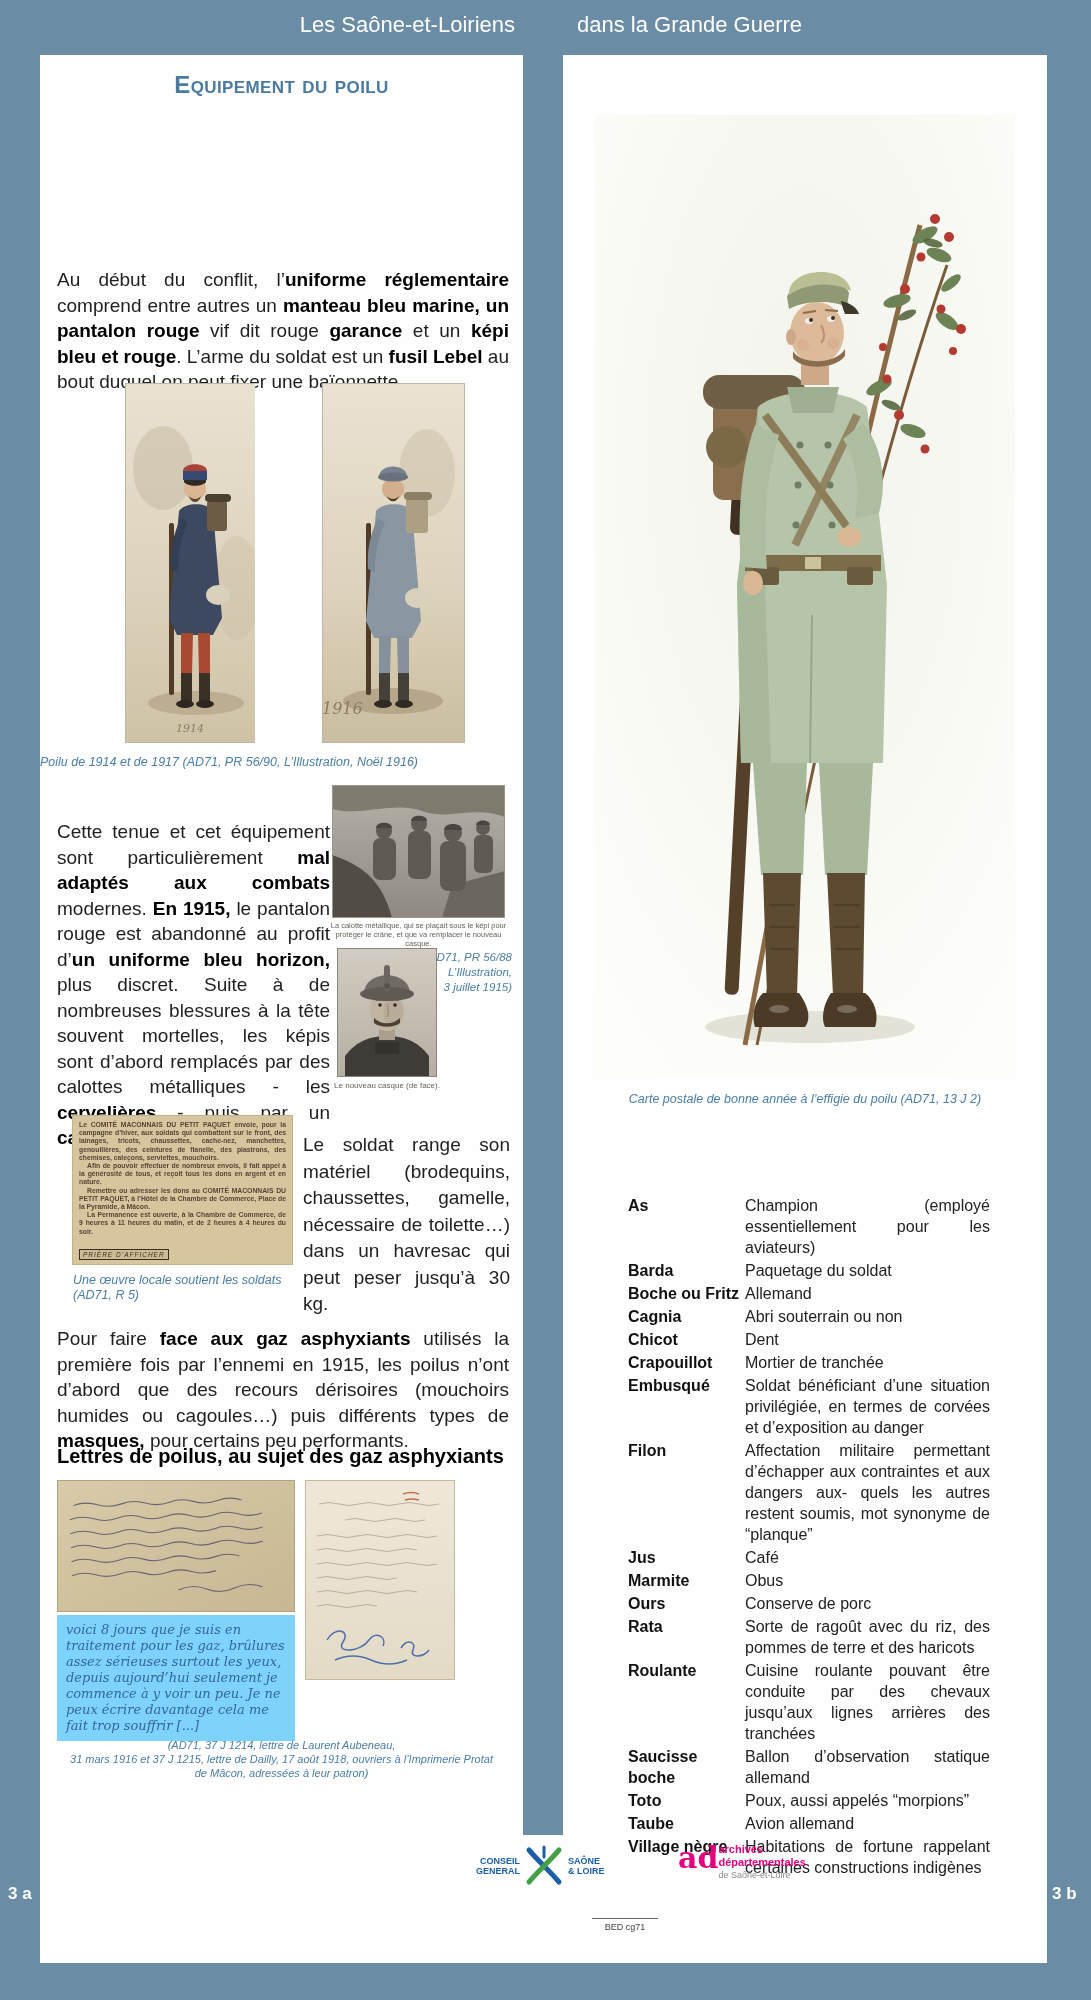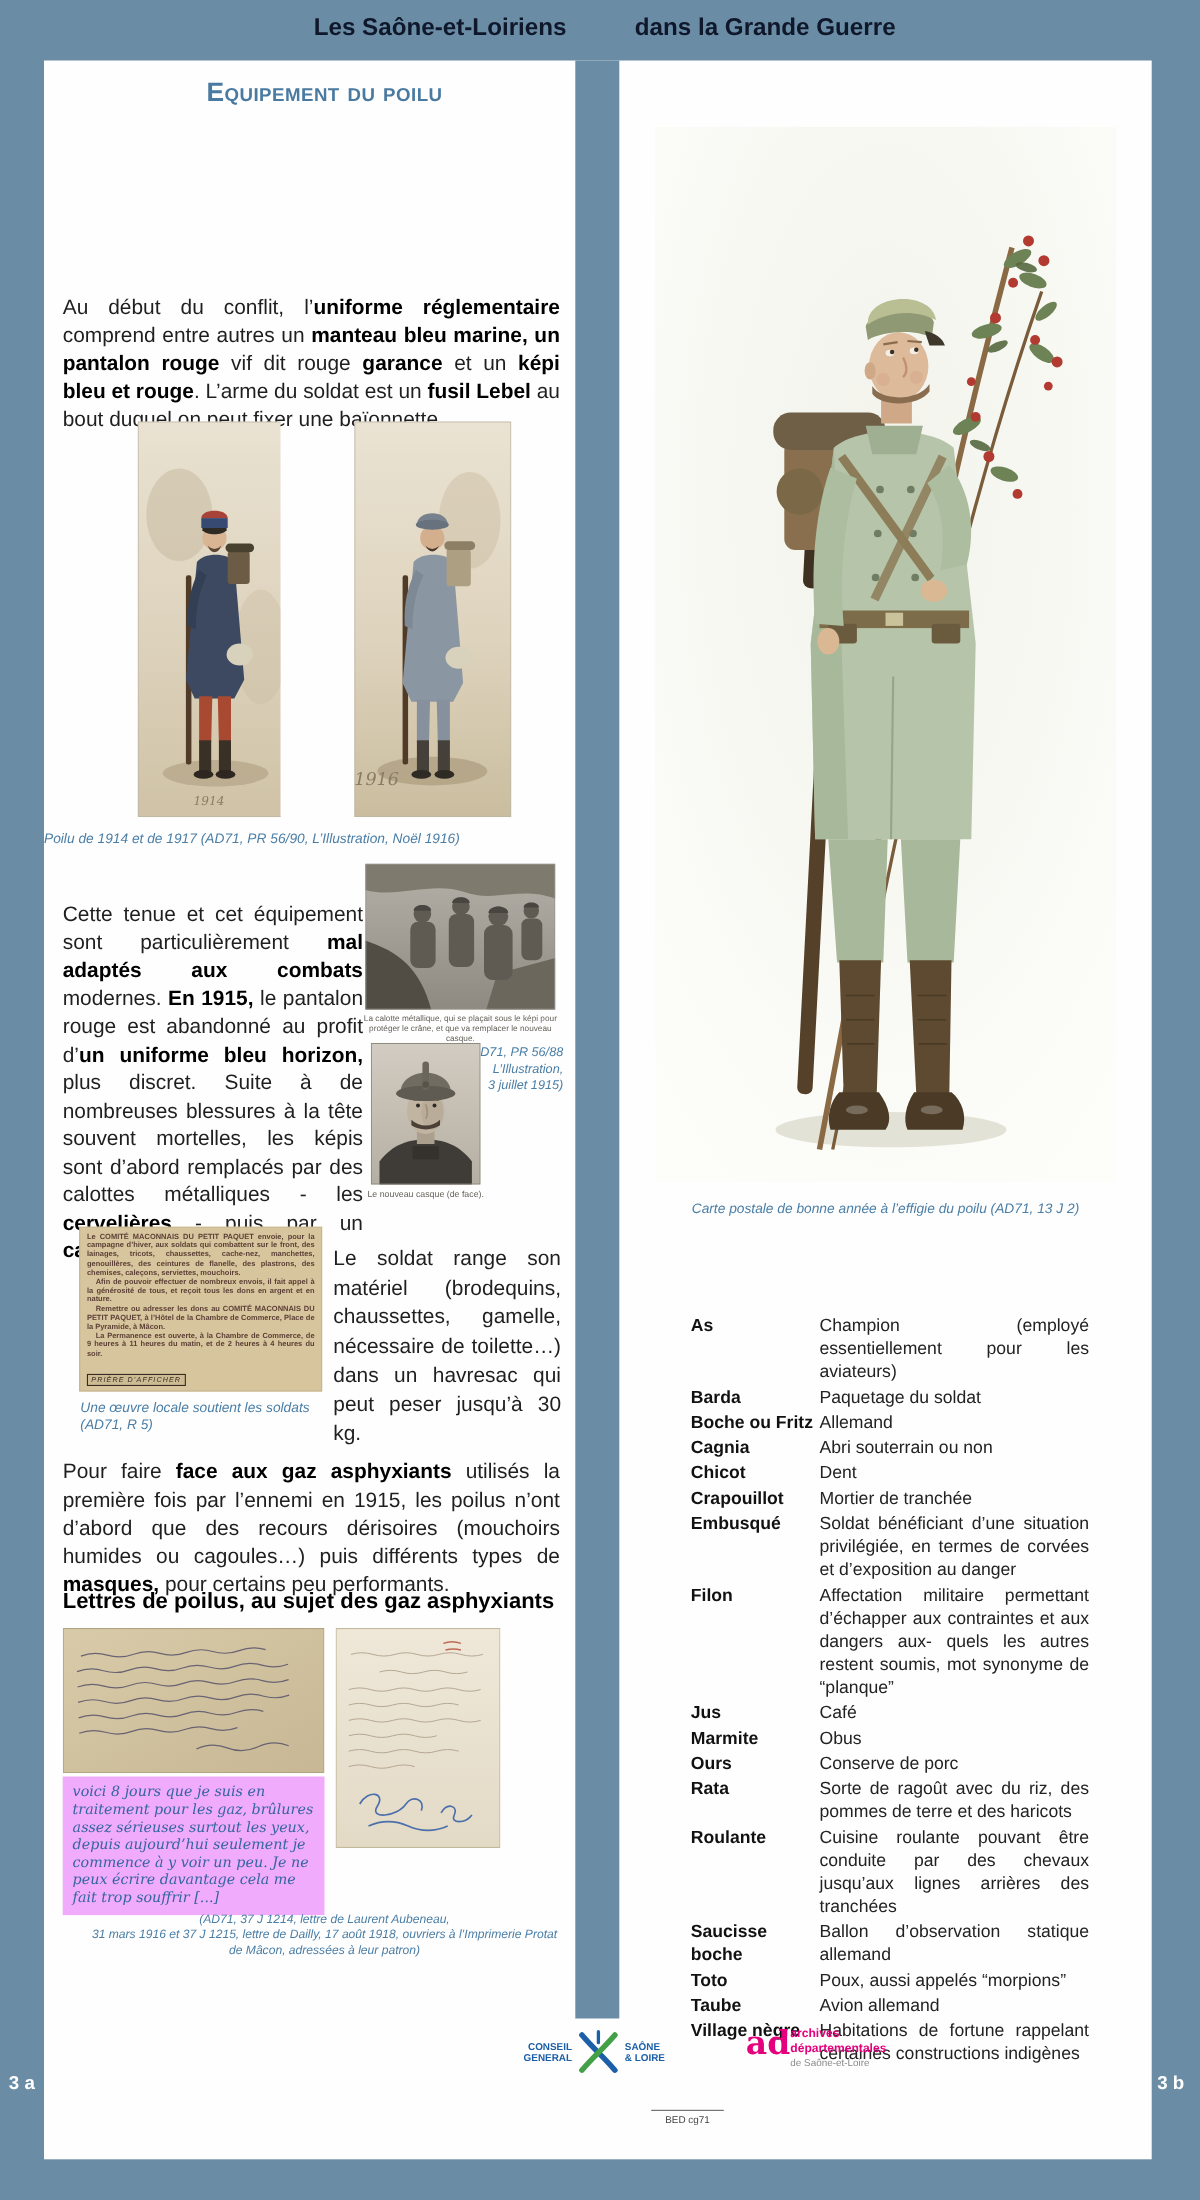--- a/index.html
+++ b/index.html
@@ -1,24 +1,24 @@
 <!DOCTYPE html>
 <html><head>
 <meta charset="utf-8">
 <style>
   html,body{margin:0;padding:0;}
   .page{position:relative;width:1091px;height:2000px;background:#6a8ca4;overflow:hidden;
         font-family:"Liberation Sans","DejaVu Sans",sans-serif;color:#1f1f1f;}
-  .hdr{position:absolute;top:12px;font-size:22px;font-weight:bold;color:#0f172a;white-space:nowrap;}
+  .hdr{position:absolute;top:12px;font-size:22px;font-weight:normal;color:#ffffff;white-space:nowrap;}
   .hdr-left{right:576px;}
   .hdr-right{left:577px;}
   .sheet{position:absolute;left:40px;top:55px;width:1007px;height:1908px;background:#fefefe;}
   .divider{position:absolute;left:483px;top:0;width:40px;height:1780px;background:#6a8ca4;}
   .panel{position:absolute;top:0;height:100%;}
-  .panel-left{left:0;width:483px;padding-left:27px;}
+  .panel-left{left:0;width:483px;}
   .panel-right{left:523px;width:484px;}
   .panel-title{position:absolute;top:16px;left:0;width:100%;text-align:center;
        font-variant:small-caps;font-weight:bold;font-size:24px;letter-spacing:.4px;color:#4a7aa0;}
   .para{position:absolute;text-align:justify;font-size:19px;line-height:25.5px;}
   .bseg{font-weight:bold;color:#000;}
   #p1{left:17px;top:86px;width:452px;}
   #p2{left:17px;top:193px;width:452px;}
   #p3{left:17px;top:745px;width:273px;}
   #p4{left:263px;top:1058px;width:207px;line-height:26.5px;}
   #p5{left:17px;top:1252px;width:452px;}
@@ -37,21 +37,21 @@
   #comite{position:absolute;left:32px;top:1060px;width:221px;height:150px;
       background:#d7c59e;box-shadow:0 0 0 1px #c3b28c inset;padding:6px 7px;box-sizing:border-box;
       color:#5d4136;font-size:6.8px;line-height:8.2px;text-align:justify;font-weight:bold;}
   .doc-p{text-indent:8px;}
   .doc-p:first-of-type{text-indent:0;}
   .doc-notice{display:inline-block;margin-top:4px;padding:1px 3px;border:1px solid #5d4136;
       font-style:italic;letter-spacing:1px;font-size:6.5px;}
   #cap-oeuvre{left:33px;top:1218px;width:240px;text-align:left;}
   #letters-h{position:absolute;left:17px;top:1390px;width:452px;font-size:20px;font-weight:bold;color:#000;}
   #letter-l{left:17px;top:1425px;width:238px;height:132px;}
-  #quote-box{position:absolute;left:17px;top:1560px;width:238px;min-height:92px;background:#f0abfc;
+  #quote-box{position:absolute;left:17px;top:1560px;width:238px;min-height:92px;background:#7dd3fc;
       padding:7px 9px;box-sizing:border-box;font-family:"DejaVu Serif","Liberation Serif",serif;
       font-style:italic;font-size:13px;line-height:16px;color:#34659f;}
   #letter-r{left:265px;top:1425px;width:150px;height:200px;}
   #cit-letters{left:0;top:1683px;width:100%;text-align:center;font-size:11px;line-height:14px;}
   #postcard{left:32px;top:60px;width:420px;height:960px;}
   #cap-postcard{left:0;top:1037px;width:100%;text-align:center;}
   .glossary{position:absolute;left:65px;top:1140px;width:362px;}
   .gl-row{display:flex;margin-bottom:2px;}
   .gl-term{width:117px;flex:none;font-weight:bold;font-size:16px;line-height:21px;color:#111;}
   .gl-def{flex:1;font-size:16px;line-height:21px;text-align:justify;color:#222;}

